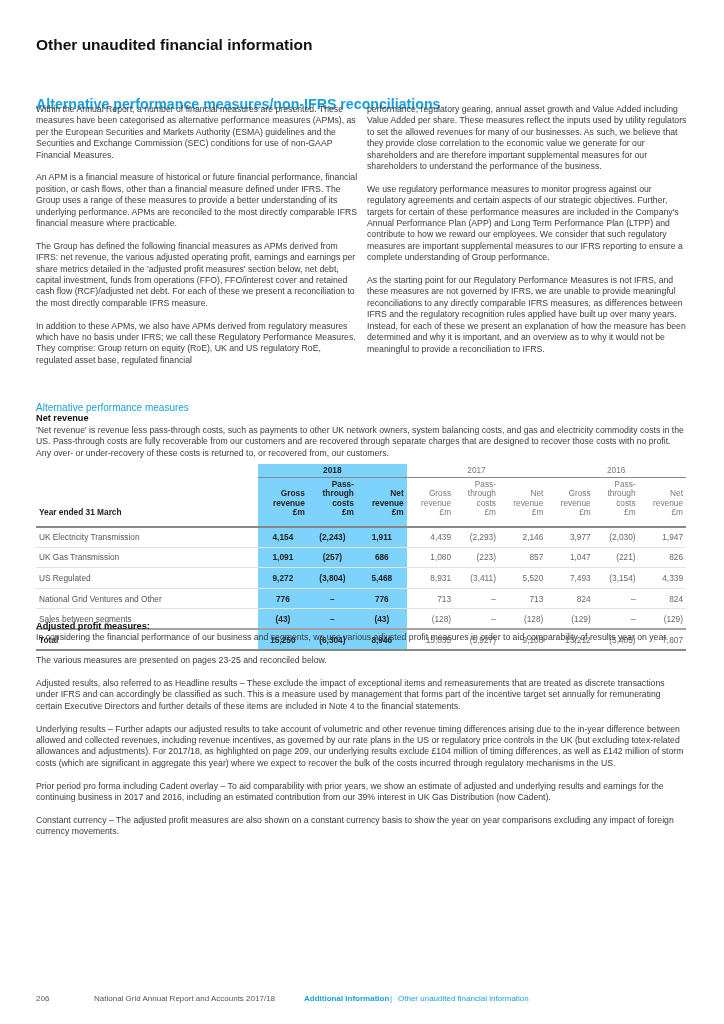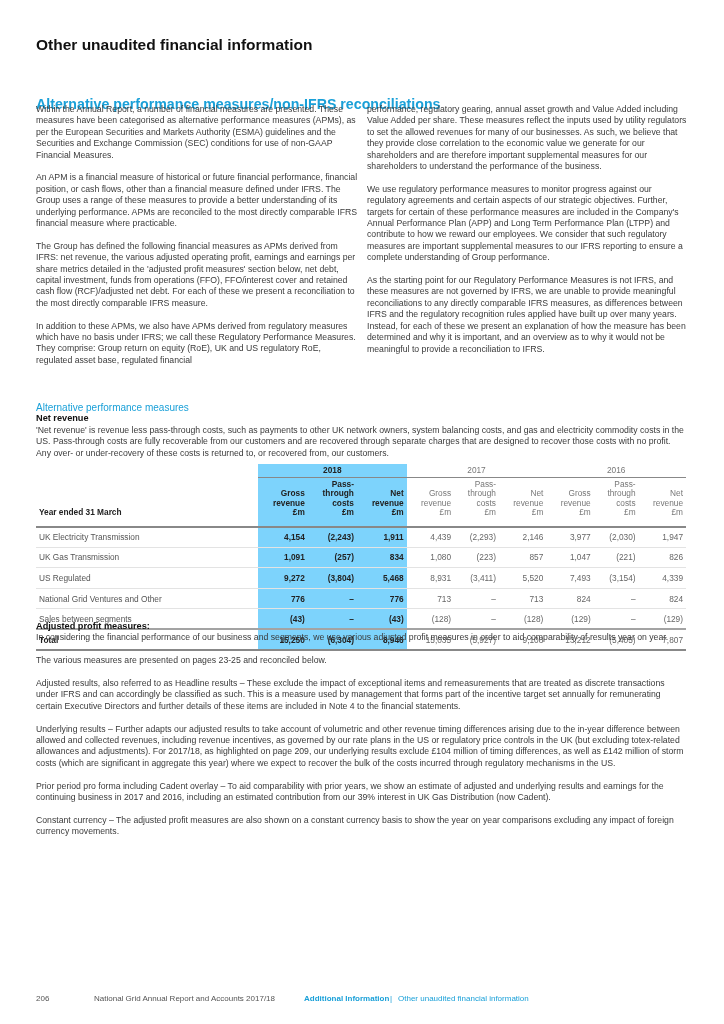--- a/index.html
+++ b/index.html
@@ -18,21 +18,21 @@
   table.rev td, table.rev th { padding: 0 3px; text-align: right; white-space: nowrap; }
   table.rev th { font-weight: normal; color: #777; line-height: 9.5px; vertical-align: bottom; }
   table.rev .lbl { text-align: left; width: 222px; }
   table.rev .hl { background: #7dd3fc; }
   table.rev .yr th { height: 13px; border-bottom: 1px solid #888; vertical-align: middle; text-align: center; }
   table.rev .yr th.blank { border-bottom: none; }
   table.rev .hd th { padding-top: 2px; padding-bottom: 8px; border-bottom: 2px solid #888; }
   table.rev th.b { color: #222; font-weight: bold; }
   table.rev tbody td { height: 20.6px; color: #666; border-bottom: 1px solid #e3e3e3; }
   table.rev tbody td.lbl { color: #555; }
-  table.rev tbody td.b { color: #222; font-weight: bold; }
+  table.rev tbody td.b { color: #222; font-weight: bold; text-align: center; }
   table.rev tr.total td { border-top: 2px solid #a3a3a3; border-bottom: 2px solid #888; font-weight: bold; color: #222; }
   table.rev tr.total td.lite { font-weight: normal; color: #666; }
   .adj { position: absolute; left: 36px; top: 621px; width: 650px; font-size: 8.7px; line-height: 11.4px; color: #3a3a3a; }
   .adj p { margin-bottom: 11.4px; }
   .adj .black-h { color: #111; font-weight: bold; font-size: 9.2px; }
   .footer { position: absolute; top: 994px; left: 36px; font-size: 8px; color: #555; }
   .footer span { position: absolute; white-space: nowrap; }
   .footer .pg { left: 0; }
   .footer .pub { left: 58px; }
   .footer .sec { left: 268px; color: #1aa0d8; font-weight: bold; }
@@ -94,21 +94,21 @@
         <td>(2,293)</td>
         <td>2,146</td>
         <td>3,977</td>
         <td>(2,030)</td>
         <td>1,947</td>
       </tr>
       <tr>
         <td class="lbl">UK Gas Transmission</td>
         <td class="hl b">1,091</td>
         <td class="hl b">(257)</td>
-        <td class="hl b">834</td>
+        <td class="hl b">686</td>
         <td>1,080</td>
         <td>(223)</td>
         <td>857</td>
         <td>1,047</td>
         <td>(221)</td>
         <td>826</td>
       </tr>
       <tr>
         <td class="lbl">US Regulated</td>
         <td class="hl b">9,272</td>

